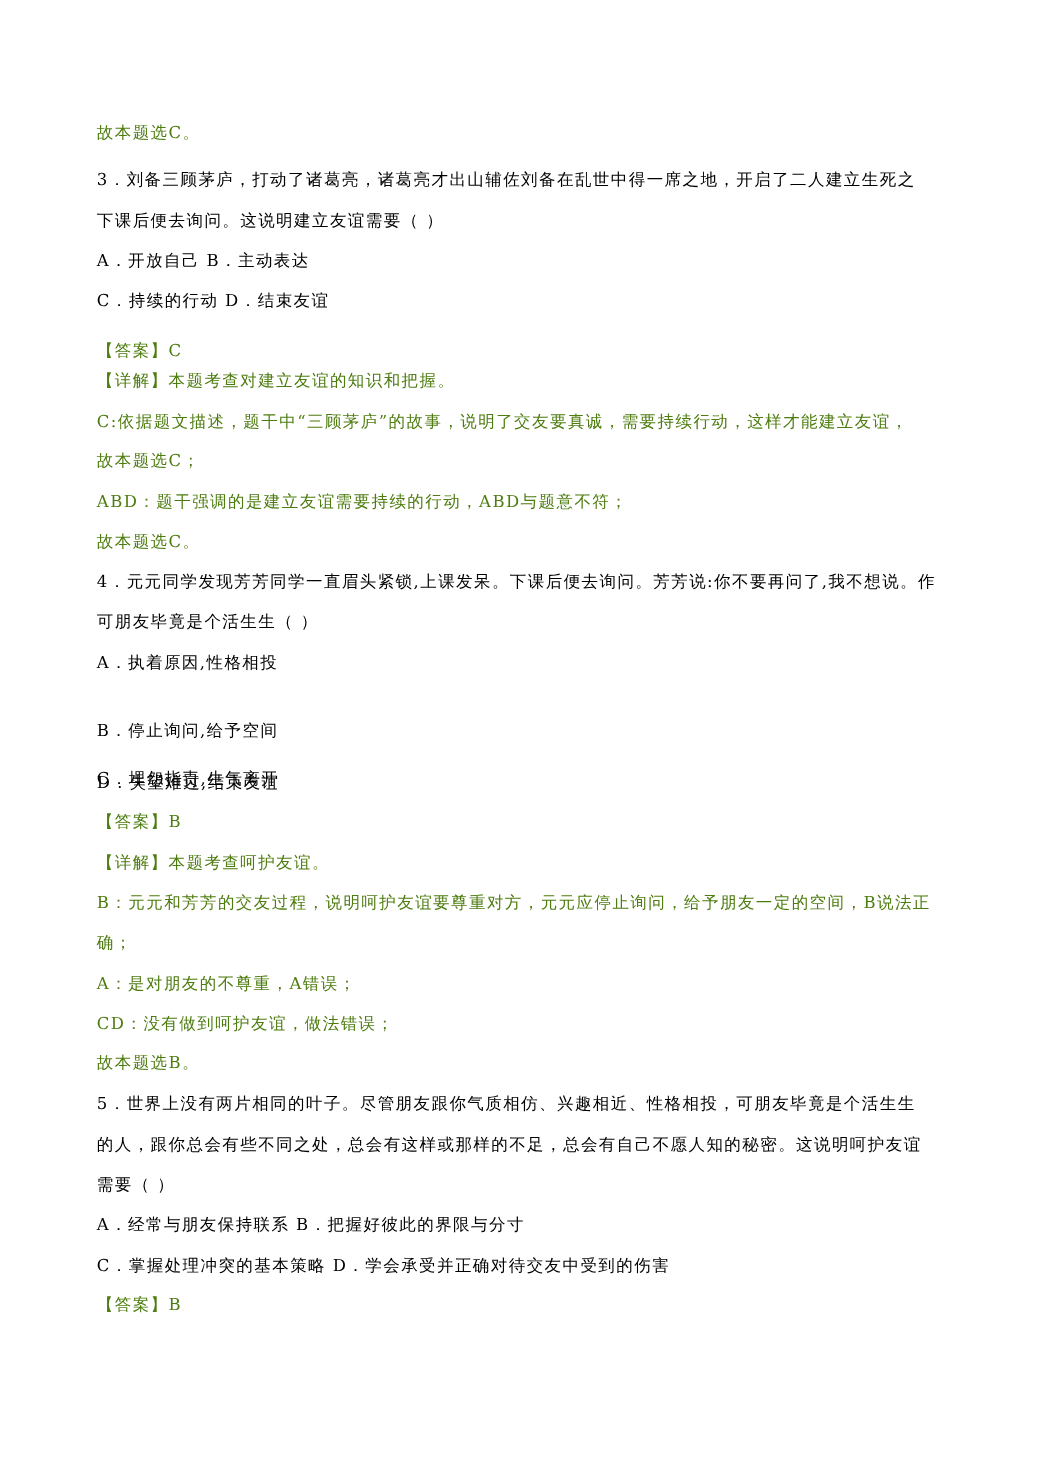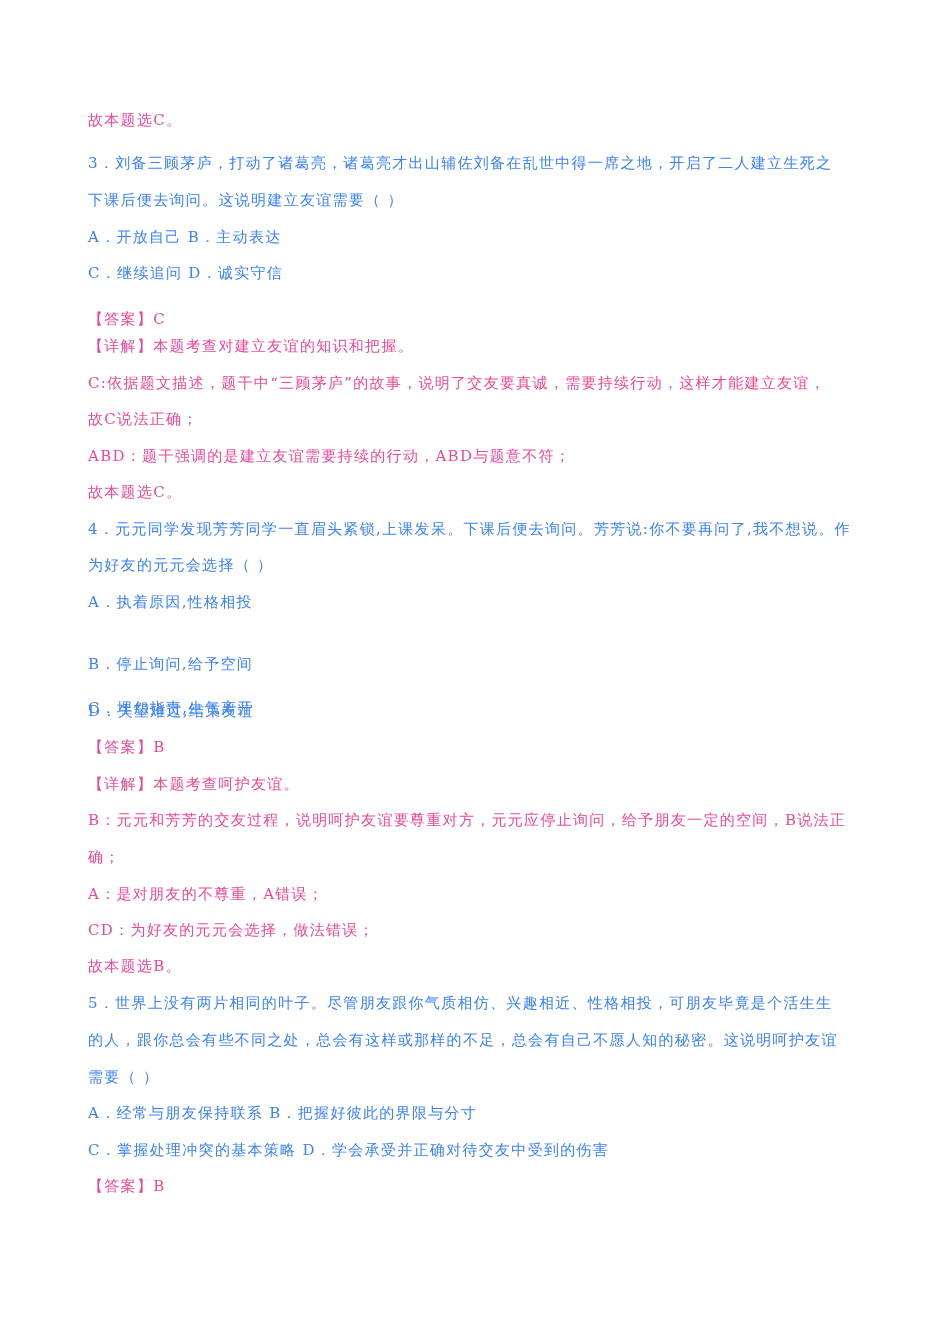--- a/index.html
+++ b/index.html
@@ -19,54 +19,54 @@
       left: 88px;
       top: 110px;
       width: 780px;
     }
     .line {
       position: absolute;
       left: 0;
       white-space: nowrap;
       font-size: 15px;
       line-height: 20px;
-      color: #3b82f6;
+      color: #000000;
       letter-spacing: 1.3px;
     }
-    .red { color: #ec4899; }
+    .red { color: #4d7c0f; }
   </style>
 </head>
 <body>
 
 <div class="page">
   <div class="line red" style="top:0px">故本题选C。</div>
 
   <div class="line" style="top:43px">3．刘备三顾茅庐，打动了诸葛亮，诸葛亮才出山辅佐刘备在乱世中得一席之地，开启了二人建立生死之</div>
   <div class="line" style="top:80px">下课后便去询问。这说明建立友谊需要（  ）</div>
   <div class="line" style="top:117px">A．开放自己 B．主动表达</div>
-  <div class="line" style="top:153px">C．继续追问    D．诚实守信</div>
+  <div class="line" style="top:153px">C．持续的行动    D．结束友谊</div>
   <div class="line red" style="top:199px">【答案】C</div>
   <div class="line red" style="top:226px">【详解】本题考查对建立友谊的知识和把握。</div>
   <div class="line red" style="top:263px">C:依据题文描述，题干中“三顾茅庐”的故事，说明了交友要真诚，需要持续行动，这样才能建立友谊，</div>
-  <div class="line red" style="top:299px">故C说法正确；</div>
+  <div class="line red" style="top:299px">故本题选C；</div>
   <div class="line red" style="top:336px">ABD：题干强调的是建立友谊需要持续的行动，ABD与题意不符；</div>
   <div class="line red" style="top:372px">故本题选C。</div>
 
   <div class="line" style="top:409px">4．元元同学发现芳芳同学一直眉头紧锁,上课发呆。下课后便去询问。芳芳说:你不要再问了,我不想说。作</div>
-  <div class="line" style="top:445px">为好友的元元会选择（  ）</div>
+  <div class="line" style="top:445px">可朋友毕竟是个活生生（  ）</div>
   <div class="line" style="top:482px">A．执着原因,性格相投</div>
   <div class="line" style="top:544px">B．停止询问,给予空间</div>
   <div class="line" style="top:588px">C．埋怨指责,生气离开</div>
   <div class="line" style="top:591px">D．失望难过,结束友谊</div>
   <div class="line red" style="top:627px">【答案】B</div>
   <div class="line red" style="top:664px">【详解】本题考查呵护友谊。</div>
   <div class="line red" style="top:700px">B：元元和芳芳的交友过程，说明呵护友谊要尊重对方，元元应停止询问，给予朋友一定的空间，B说法正</div>
   <div class="line red" style="top:737px">确；</div>
   <div class="line red" style="top:774px">A：是对朋友的不尊重，A错误；</div>
-  <div class="line red" style="top:810px">CD：为好友的元元会选择，做法错误；</div>
+  <div class="line red" style="top:810px">CD：没有做到呵护友谊，做法错误；</div>
   <div class="line red" style="top:846px">故本题选B。</div>
 
   <div class="line" style="top:883px">5．世界上没有两片相同的叶子。尽管朋友跟你气质相仿、兴趣相近、性格相投，可朋友毕竟是个活生生</div>
   <div class="line" style="top:920px">的人，跟你总会有些不同之处，总会有这样或那样的不足，总会有自己不愿人知的秘密。这说明呵护友谊</div>
   <div class="line" style="top:957px">需要（  ）</div>
   <div class="line" style="top:993px">A．经常与朋友保持联系    B．把握好彼此的界限与分寸</div>
   <div class="line" style="top:1030px">C．掌握处理冲突的基本策略    D．学会承受并正确对待交友中受到的伤害</div>
   <div class="line red" style="top:1066px">【答案】B</div>
 </div>
 

